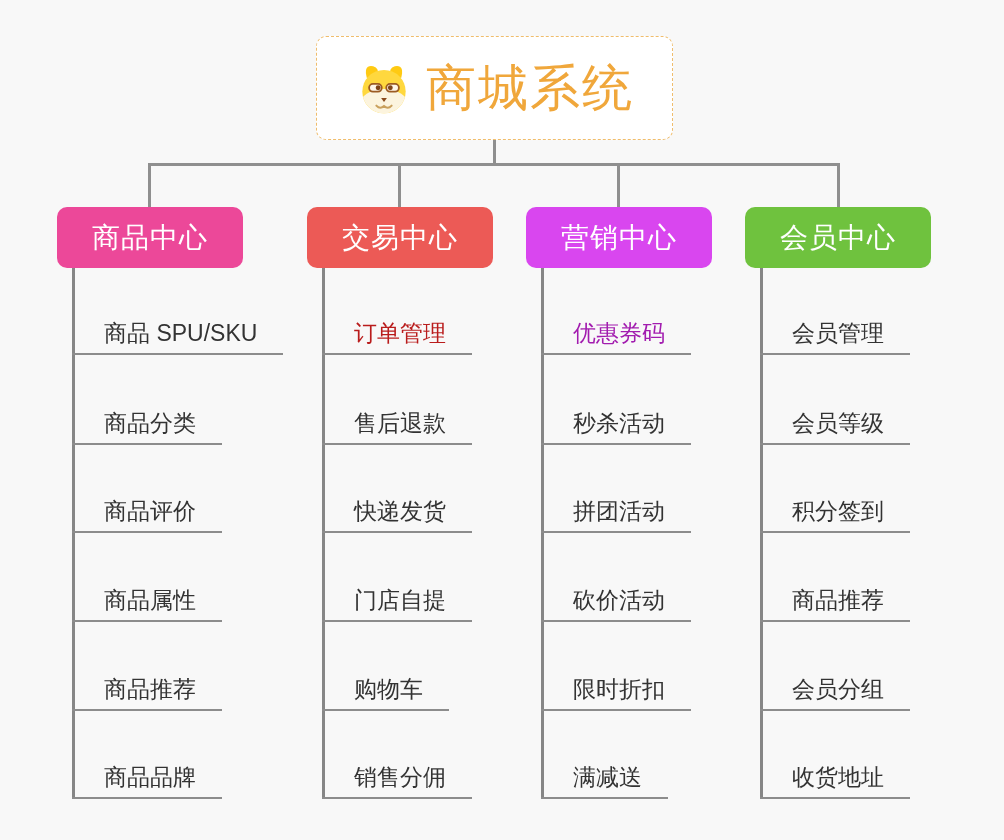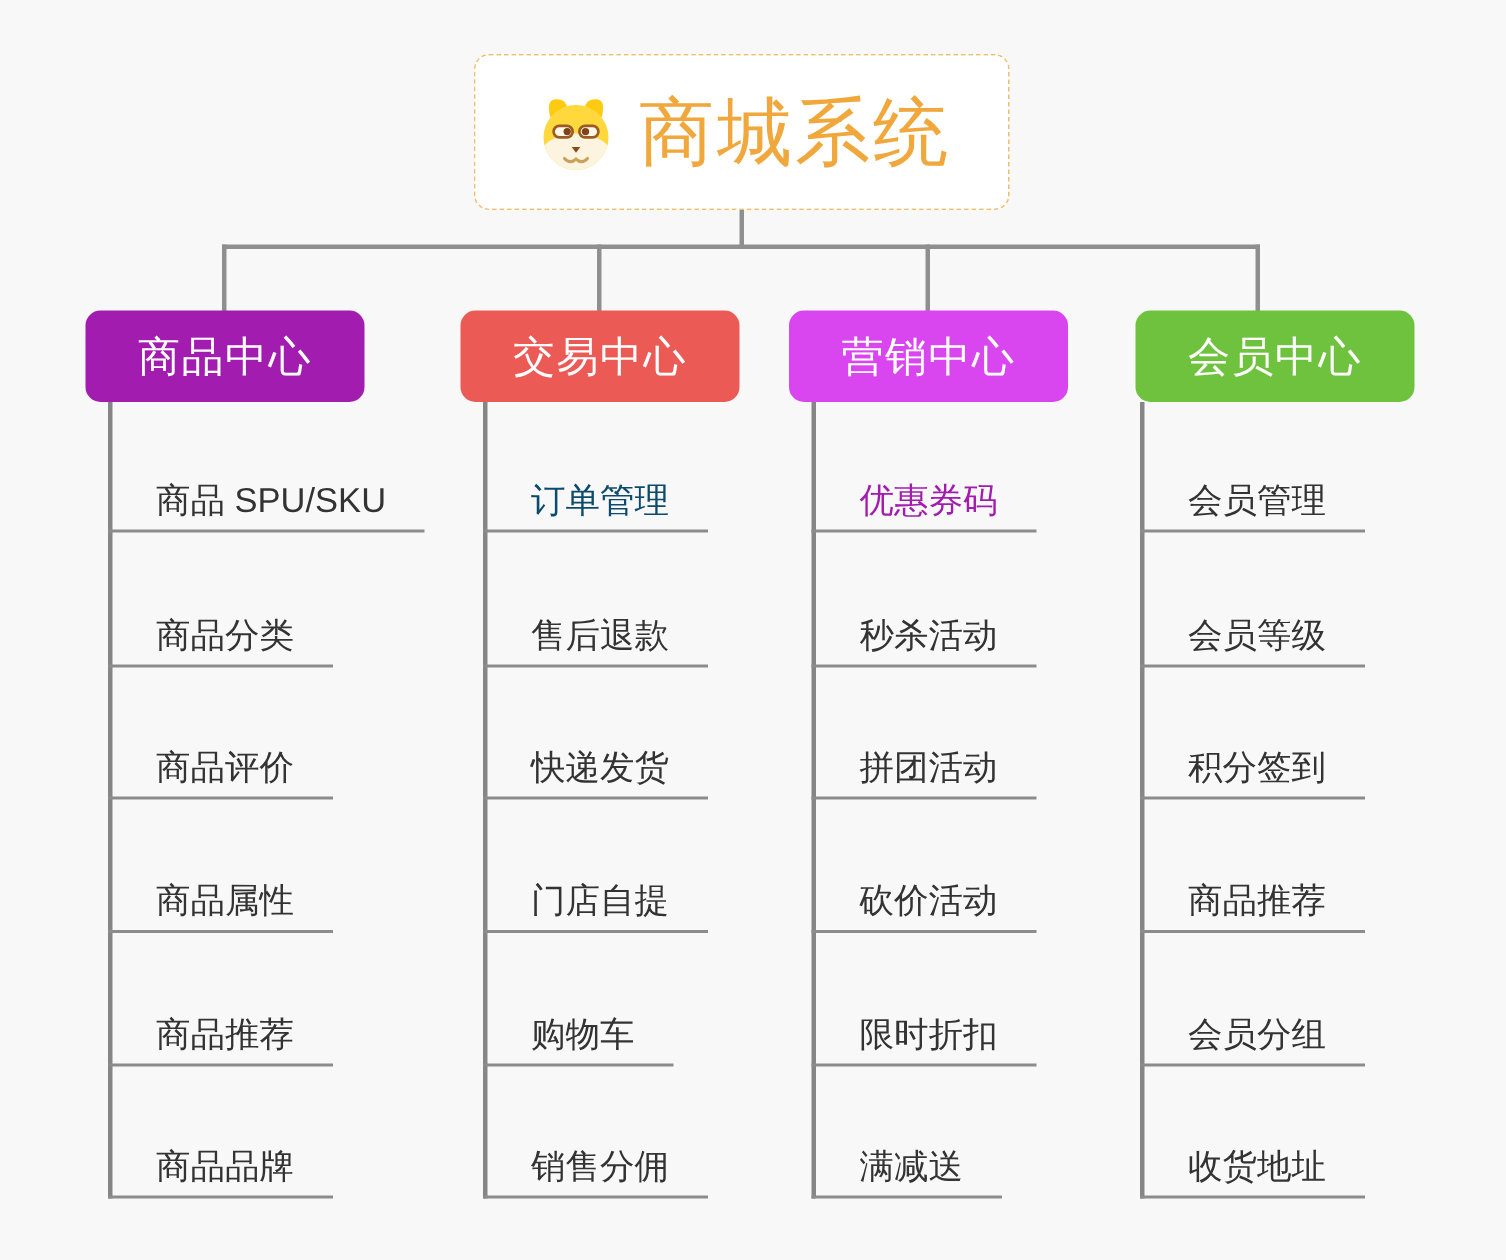--- a/index.html
+++ b/index.html
@@ -64,57 +64,57 @@
       <rect x="34.5" y="26.5" width="14" height="8.5" rx="4.2" fill="#fff6e8" stroke="#9c5b22" stroke-width="2"></rect>
       <circle cx="39" cy="30.7" r="2.7" fill="#7e4418"></circle>
       <path d="M28.8 42 h6.4 l-3.2 4.4 Z" fill="#8a4a1c"></path>
       <path d="M23.5 50.5 q4.2 4.5 8.5 0.5 q4.3 4 8.5 -0.5" fill="none" stroke="#c9a05c" stroke-width="2.2" stroke-linecap="round"></path>
     </svg>
     <span class="root-title" style="color: rgb(240, 167, 59);">商城系统</span>
   </div>
 
   <div id="branches">
       <div class="branch" style="left: 57px;">
-        <div class="branch-node" style="background: #a21caf;">
+        <div class="branch-node" style="background: #ec4899;">
           <span>商品中心</span>
         </div>
         <div class="trunk" style="height: 531px;"></div>
         <div class="leaf" style="top: 104px; color: rgb(51, 51, 51); border-bottom-color: rgb(140, 140, 140);">商品 SPU/SKU</div>
         <div class="leaf" style="top: 194px; color: rgb(51, 51, 51); border-bottom-color: rgb(140, 140, 140);">商品分类</div>
         <div class="leaf" style="top: 282px; color: rgb(51, 51, 51); border-bottom-color: rgb(140, 140, 140);">商品评价</div>
         <div class="leaf" style="top: 371px; color: rgb(51, 51, 51); border-bottom-color: rgb(140, 140, 140);">商品属性</div>
         <div class="leaf" style="top: 460px; color: rgb(51, 51, 51); border-bottom-color: rgb(140, 140, 140);">商品推荐</div>
         <div class="leaf" style="top: 548px; color: rgb(51, 51, 51); border-bottom-color: rgb(140, 140, 140);">商品品牌</div>
       </div>
       <div class="branch" style="left: 307px;">
         <div class="branch-node" style="background: rgb(236, 90, 86);">
           <span>交易中心</span>
         </div>
         <div class="trunk" style="height: 531px;"></div>
-        <div class="leaf" style="top: 104px; color: #0c4a6e; border-bottom-color: rgb(140, 140, 140);">订单管理</div>
+        <div class="leaf" style="top: 104px; color: #b91c1c; border-bottom-color: rgb(140, 140, 140);">订单管理</div>
         <div class="leaf" style="top: 194px; color: rgb(51, 51, 51); border-bottom-color: rgb(140, 140, 140);">售后退款</div>
         <div class="leaf" style="top: 282px; color: rgb(51, 51, 51); border-bottom-color: rgb(140, 140, 140);">快递发货</div>
         <div class="leaf" style="top: 371px; color: rgb(51, 51, 51); border-bottom-color: rgb(140, 140, 140);">门店自提</div>
         <div class="leaf" style="top: 460px; color: rgb(51, 51, 51); border-bottom-color: rgb(140, 140, 140);">购物车</div>
         <div class="leaf" style="top: 548px; color: rgb(51, 51, 51); border-bottom-color: rgb(140, 140, 140);">销售分佣</div>
       </div>
       <div class="branch" style="left: 526px;">
         <div class="branch-node" style="background: #d946ef;">
           <span>营销中心</span>
         </div>
         <div class="trunk" style="height: 531px;"></div>
         <div class="leaf" style="top: 104px; color: #a21caf; border-bottom-color: rgb(140, 140, 140);">优惠券码</div>
         <div class="leaf" style="top: 194px; color: rgb(51, 51, 51); border-bottom-color: rgb(140, 140, 140);">秒杀活动</div>
         <div class="leaf" style="top: 282px; color: rgb(51, 51, 51); border-bottom-color: rgb(140, 140, 140);">拼团活动</div>
         <div class="leaf" style="top: 371px; color: rgb(51, 51, 51); border-bottom-color: rgb(140, 140, 140);">砍价活动</div>
         <div class="leaf" style="top: 460px; color: rgb(51, 51, 51); border-bottom-color: rgb(140, 140, 140);">限时折扣</div>
         <div class="leaf" style="top: 548px; color: rgb(51, 51, 51); border-bottom-color: rgb(140, 140, 140);">满减送</div>
       </div>
       <div class="branch" style="left: 745px;">
-        <div class="branch-node" style="background: rgb(111, 194, 62); margin-left: 12px;">
+        <div class="branch-node" style="background: rgb(111, 194, 62);">
           <span>会员中心</span>
         </div>
         <div class="trunk" style="height: 531px;"></div>
         <div class="leaf" style="top: 104px; color: rgb(51, 51, 51); border-bottom-color: rgb(140, 140, 140);">会员管理</div>
         <div class="leaf" style="top: 194px; color: rgb(51, 51, 51); border-bottom-color: rgb(140, 140, 140);">会员等级</div>
         <div class="leaf" style="top: 282px; color: rgb(51, 51, 51); border-bottom-color: rgb(140, 140, 140);">积分签到</div>
         <div class="leaf" style="top: 371px; color: rgb(51, 51, 51); border-bottom-color: rgb(140, 140, 140);">商品推荐</div>
         <div class="leaf" style="top: 460px; color: rgb(51, 51, 51); border-bottom-color: rgb(140, 140, 140);">会员分组</div>
         <div class="leaf" style="top: 548px; color: rgb(51, 51, 51); border-bottom-color: rgb(140, 140, 140);">收货地址</div>
       </div>

